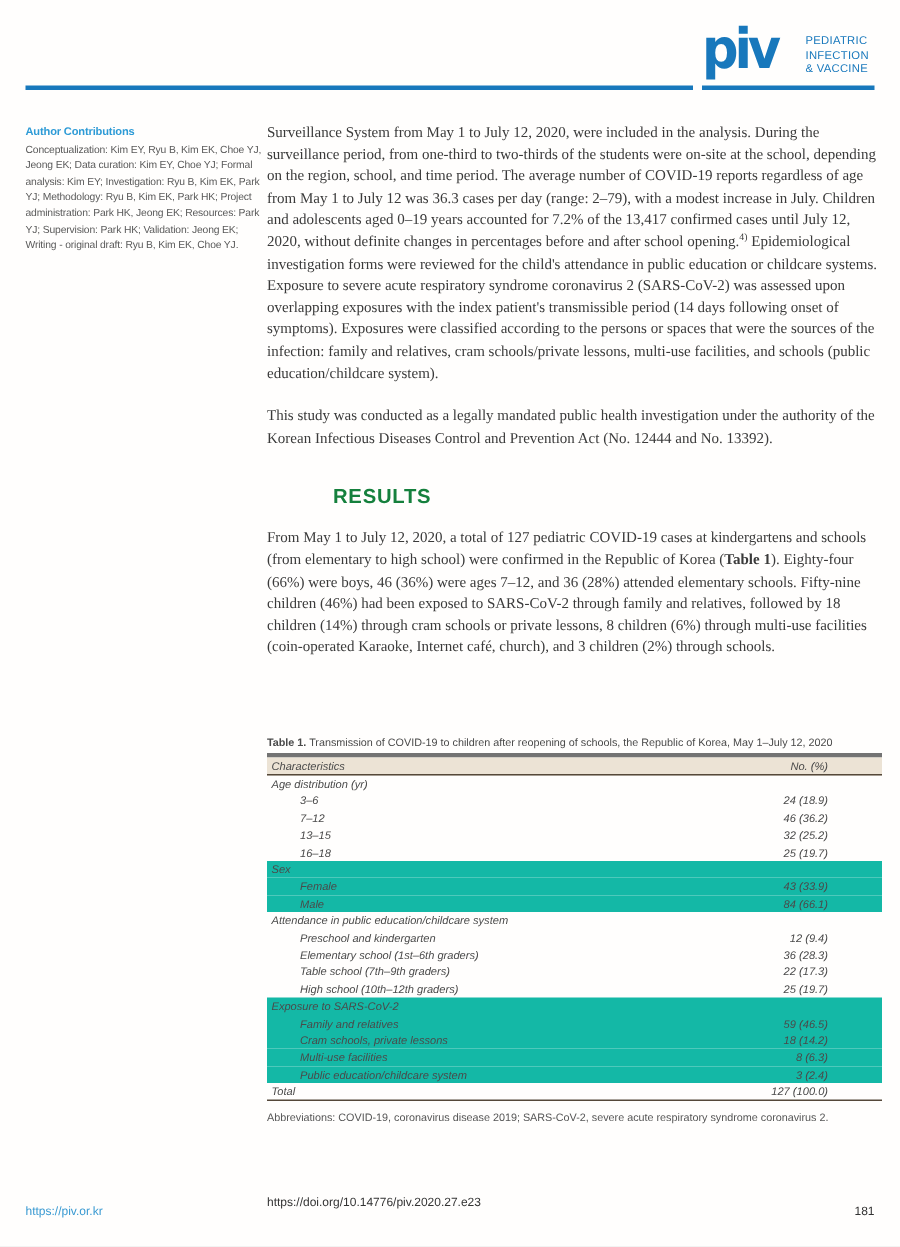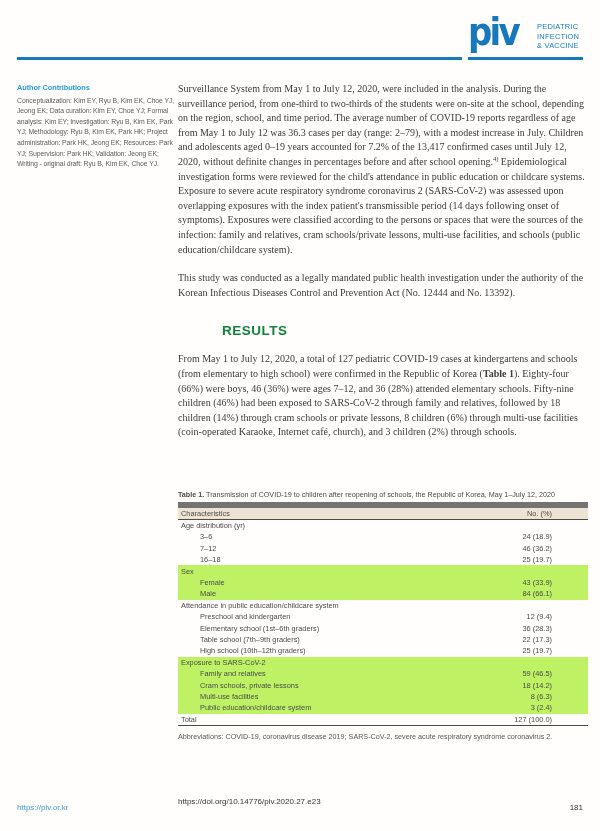--- a/index.html
+++ b/index.html
@@ -44,32 +44,32 @@
   }
   .body-para sup { font-size:6.5px; vertical-align:super; line-height:0; }
   .bold { font-weight:bold; }
   .results-heading {
     font-size:13.5px; font-weight:bold; color:#15803d;
     letter-spacing:0.5px; margin:23px 0 14px 0;padding-left:44px;
   }
   
   .table-section { margin-top:50px; color:#4a4a4a; }
   .table-title { font-size:7.2px; color:#4a4a4a; margin-bottom:3px; white-space:nowrap; }
-  .ptable { border-top:6px solid #737373; border-bottom:1.5px solid #55483a; }
+  .ptable { border-top:3px solid #737373; border-bottom:1.5px solid #55483a;font-style:italic; }
   .thead {
     display:flex; justify-content:space-between; align-items:center;
     background:#ece3d5; border-bottom:1px solid #55483a;
     height:11px; font-size:7.4px; padding:0 36px 0 3px;
   }
   .trow {
     display:flex; justify-content:space-between; align-items:center;
     height:11.4px; font-size:7.4px; padding:0 36px 0 3px;
   }
   .trow.indent { padding-left:22px; }
-  .trow.shaded { background:#bef264; }
+  .trow.shaded { background:#14b8a6; }
   .tvalue { white-space:nowrap; }
   .table-footnote { margin-top:6px; font-size:7.2px; color:#555; white-space:nowrap; }
   
   .footer-url  { position:absolute; left:17px;  top:803px; font-size:8px; color:#3a9ad2; text-decoration:none; }
   .footer-doi  { position:absolute; left:178px; top:797px; font-size:8px; color:#333; text-decoration:none; }
   .footer-page { position:absolute; right:17px; top:803px; font-size:8px; color:#333; }
 </style>
 </head>
 <body>
 
@@ -112,20 +112,24 @@
               <span class="tlabel">Age distribution (yr)</span>
               <span class="tvalue"></span>
             </div>
             <div class="trow indent">
               <span class="tlabel">3–6</span>
               <span class="tvalue">24 (18.9)</span>
             </div>
             <div class="trow indent">
               <span class="tlabel">7–12</span>
               <span class="tvalue">46 (36.2)</span>
+            </div>
+            <div class="trow indent">
+              <span class="tlabel">13–15</span>
+              <span class="tvalue">32 (25.2)</span>
             </div>
             <div class="trow indent">
               <span class="tlabel">16–18</span>
               <span class="tvalue">25 (19.7)</span>
             </div>
             <div class="trow shaded">
               <span class="tlabel">Sex</span>
               <span class="tvalue"></span>
             </div>
             <div class="trow shaded indent">

